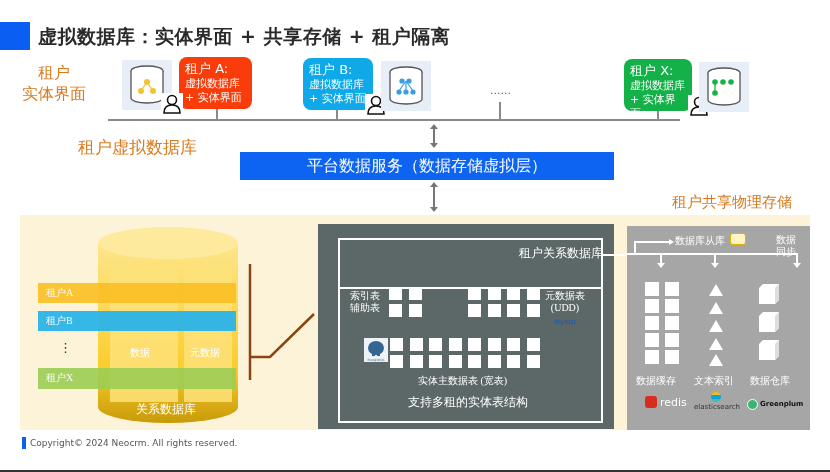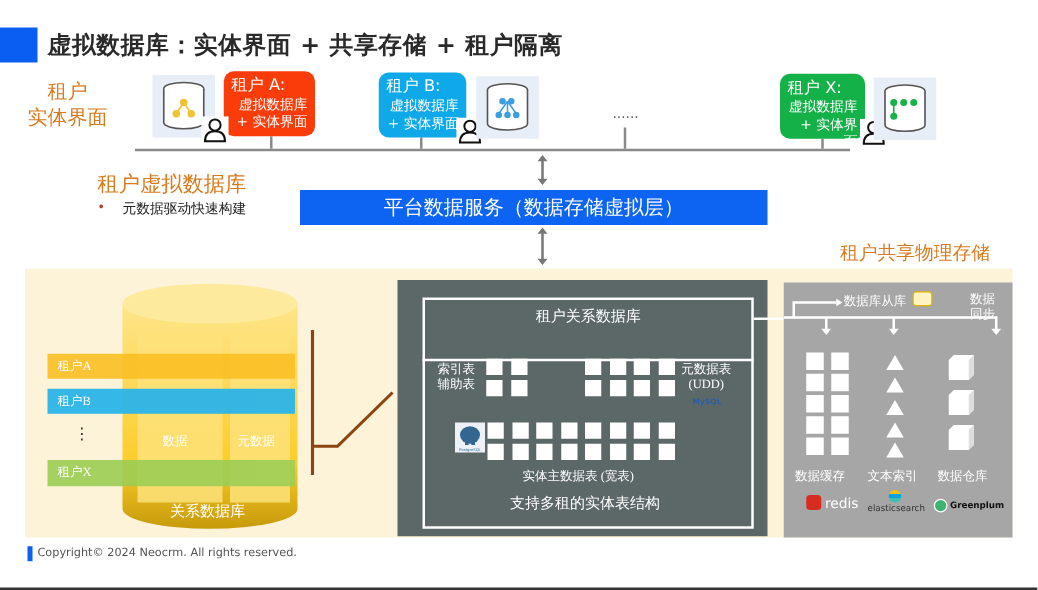--- a/index.html
+++ b/index.html
@@ -6,35 +6,35 @@
   body { width: 830px; height: 472px; background: #ffffff; position: relative; overflow: hidden; font-family: "DejaVu Sans", "Liberation Sans", sans-serif; }
   .abs { position: absolute; }
   .title-bar { left: 0; top: 22px; width: 30px; height: 28px; background: #0a5ff2; }
   .title { left: 38px; top: 22px; font-size: 19px; font-weight: bold; color: #2a2a2a; line-height: 28px; letter-spacing: 0.5px; }
   .lbl-orange { color: #d97a1c; }
   .tenant-entity-label { left: 18px; top: 62px; width: 72px; text-align: center; font-size: 16px; line-height: 21px; }
   .hline { left: 108px; top: 119px; width: 572px; height: 2px; background: #8a8a8a; }
   .vtick { width: 2px; background: #8a8a8a; }
   .tcard { border-radius: 8px; color: #fff; font-size: 11px; line-height: 14px; padding: 4px 6px; }
   .tcard .h { font-size: 13px; line-height: 16px; margin-bottom: 0; }
-  .tcard .s { text-align: right; }
+  .tcard .s { text-align: left; }
   .dbicon { background: #e8eef8; width: 50px; height: 50px; }
   .user-icon { width: 22px; height: 22px; }
   .dots { font-size: 11px; color: #555; letter-spacing: 0px; }
   .vdb-title { left: 78px; top: 136px; font-size: 17px; }
   .bullets { left: 78px; top: 159px; font-size: 11px; color: #222; line-height: 15.5px; }
   .bullets li { list-style: none; position: relative; padding-left: 20px; }
   .bullets li::before { content: "•"; position: absolute; left: 0; color: #c0392b; font-size: 10px; }
   .platform { left: 240px; top: 152px; width: 374px; height: 28px; background: #0d63f2; color: #fff; font-size: 16px; text-align: center; line-height: 28px; }
   .arrow-v { width: 10px; }
   .shared-label { left: 672px; top: 193px; font-size: 15px; }
   .storage-bg { left: 20px; top: 215px; width: 790px; height: 215px; background: #fdf3d8; }
   .dark-panel { left: 318px; top: 224px; width: 296px; height: 205px; background: #5c6868; }
   .inner-box { left: 338px; top: 238px; width: 265px; height: 185px; border: 2px solid #fff; }
-  .inner-head { left: 338px; top: 238px; width: 265px; height: 51px; border-bottom: 2px solid #fff; color: #fff; font-size: 12px; text-align: center; line-height: 31px; }
+  .inner-head { left: 338px; top: 238px; width: 265px; height: 51px; border-bottom: 2px solid #fff; color: #fff; font-size: 12px; text-align: right; line-height: 31px; }
   .sq { width: 13px; height: 13px; background: #fff; }
   .wtxt { color: #fff; font-family: Liberation Serif, serif; }
   .gray-panel { left: 627px; top: 226px; width: 183px; height: 204px; background: #a6a6a6; }
   .copyright-bar { left: 22px; top: 437px; width: 4px; height: 12px; background: #0a5ff2; }
   .copyright { left: 30px; top: 436px; font-size: 9px; color: #555; line-height: 14px; }
   .bottom-line { left: 0; top: 470px; width: 830px; height: 2px; background: #333; }
 </style>
 </head>
 <body>
 
@@ -144,21 +144,20 @@
 <div class="platform abs">平台数据服务（数据存储虚拟层）</div>
 <div class="abs arrow-v" style="left:429px;top:182px;height:30px;">
   <svg width="10" height="30" viewBox="0 0 10 30">
       <line x1="5" y1="3" x2="5" y2="27" stroke="#777" stroke-width="2"></line>
       <path d="M1 5 L5 0 L9 5 Z M1 25 L5 30 L9 25 Z" fill="#777"></path>
     </svg>
 </div>
 
 <div class="abs vdb-title lbl-orange">租户虚拟数据库</div>
 <ul class="abs bullets">
-  <li>元数据驱动快速构建</li>
 </ul>
 
 <div class="abs shared-label lbl-orange">租户共享物理存储</div>
 
 <div class="abs storage-bg"></div>
 
 <div class="abs" style="left:96px;top:225px;width:144px;height:200px;">
   <svg width="144" height="200" viewBox="0 0 144 200">
     <defs>
       <linearGradient id="cylg" x1="0" y1="0" x2="0" y2="1">

